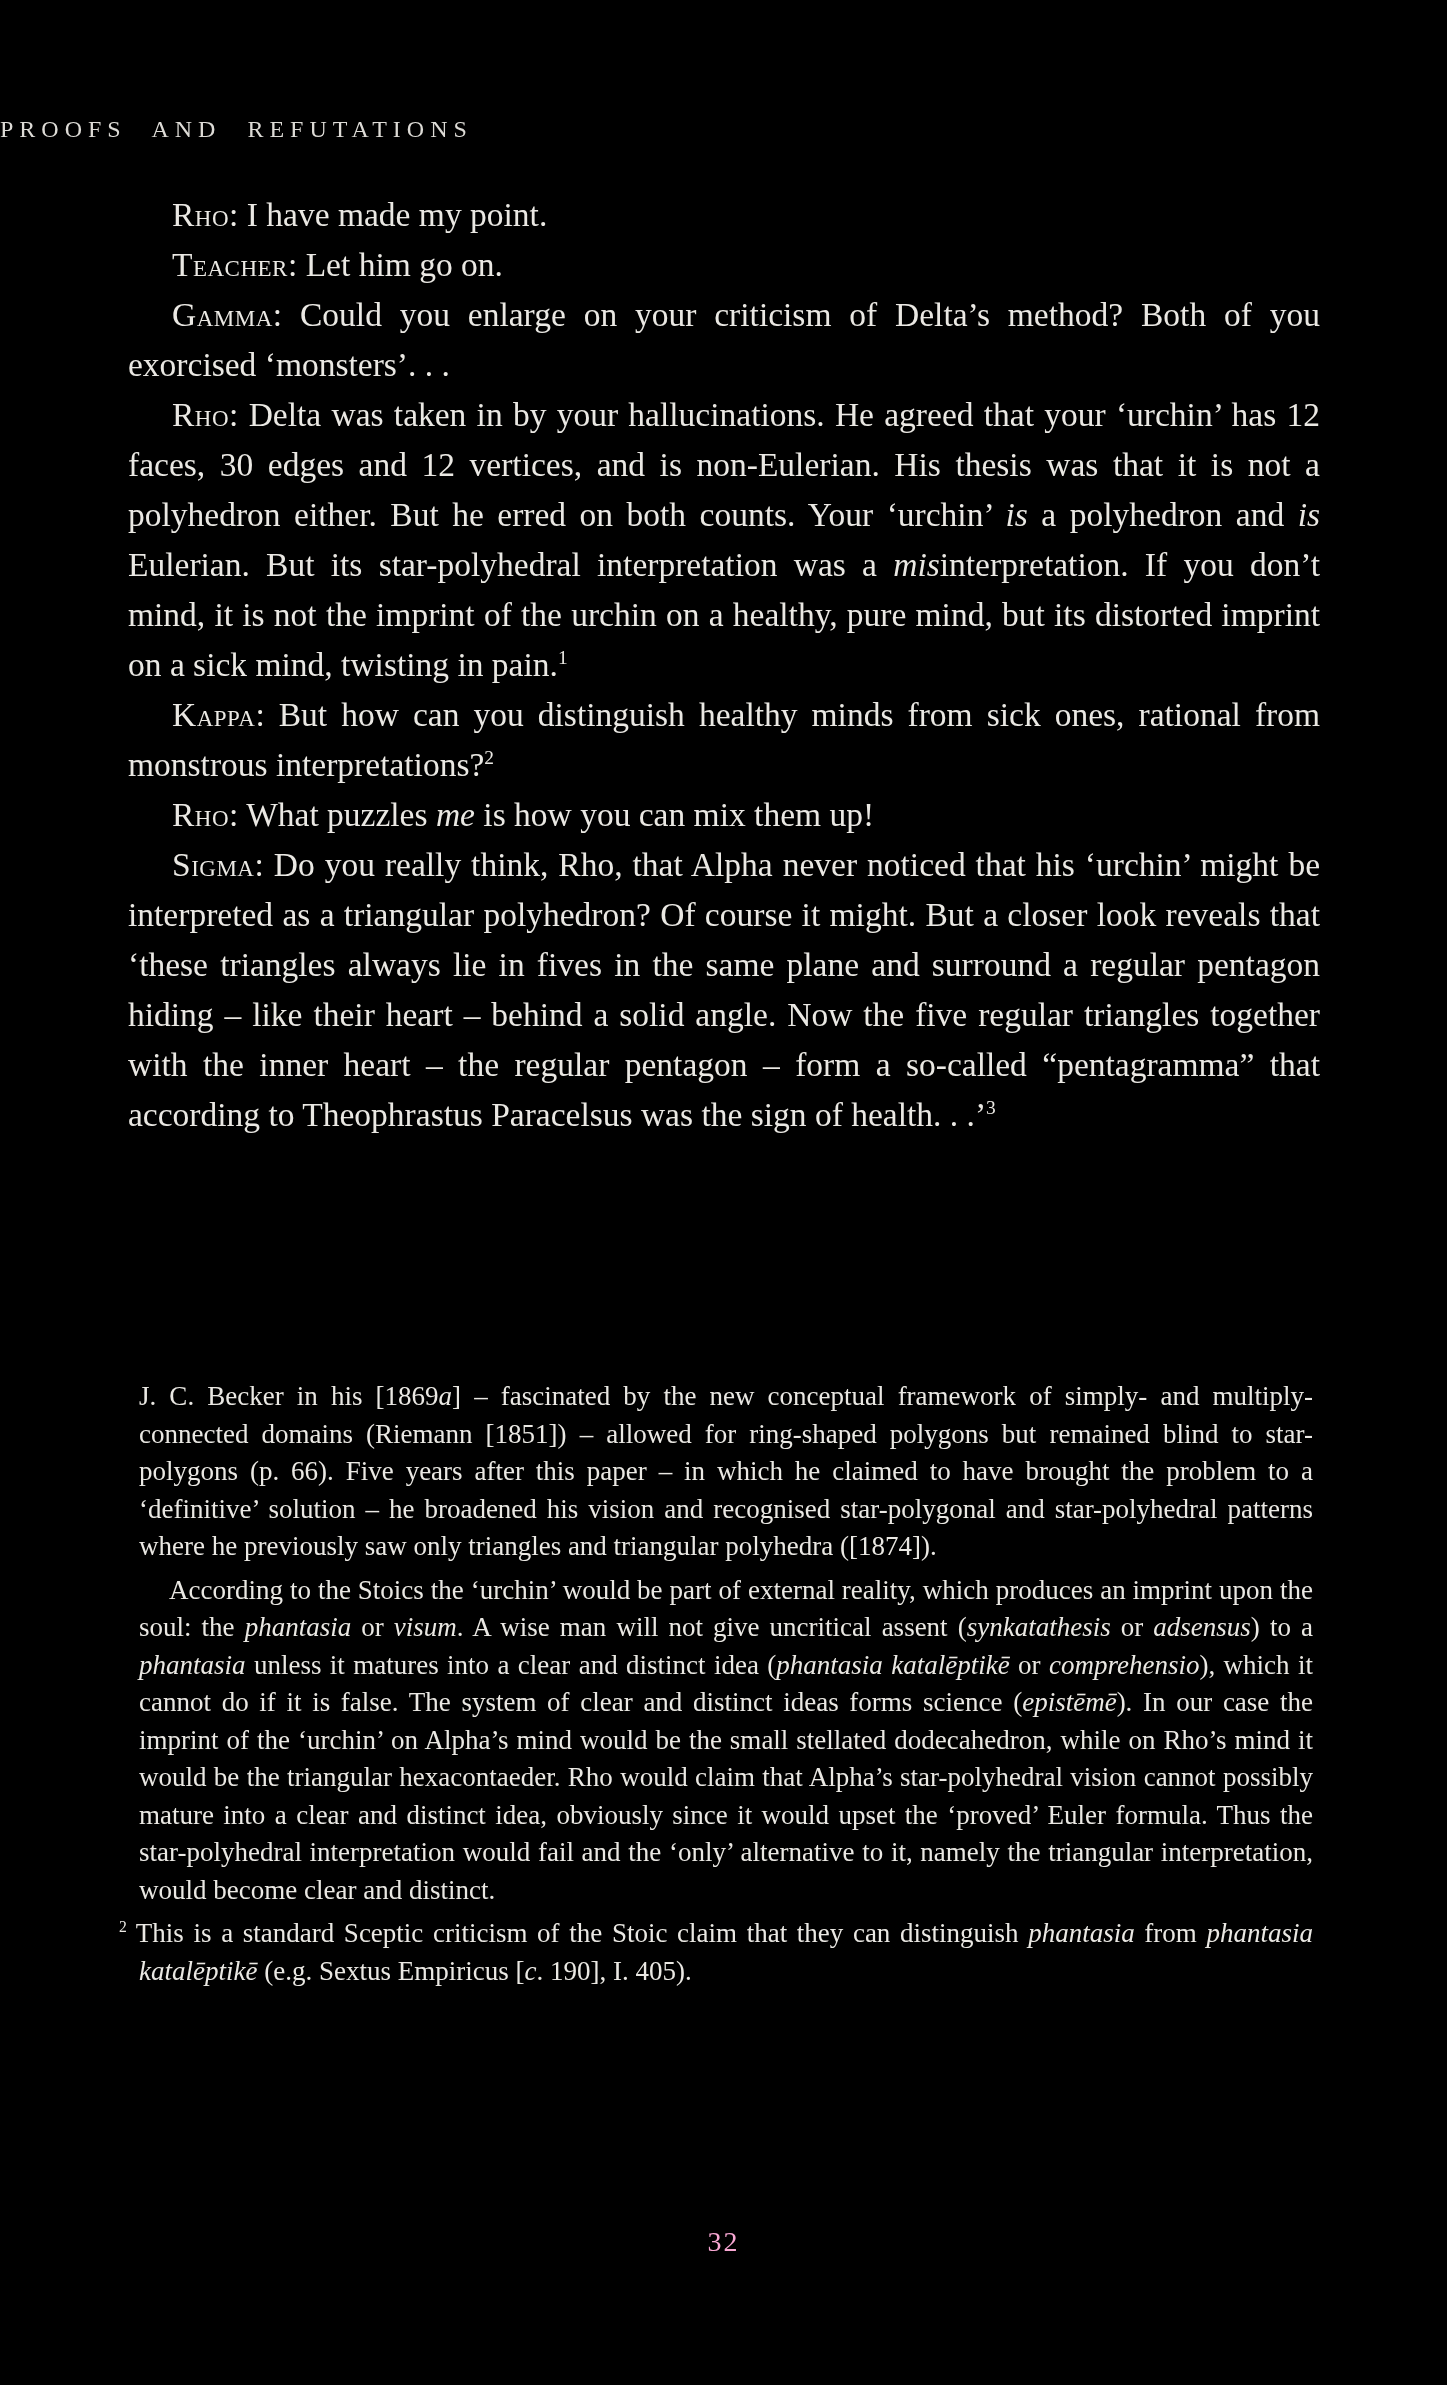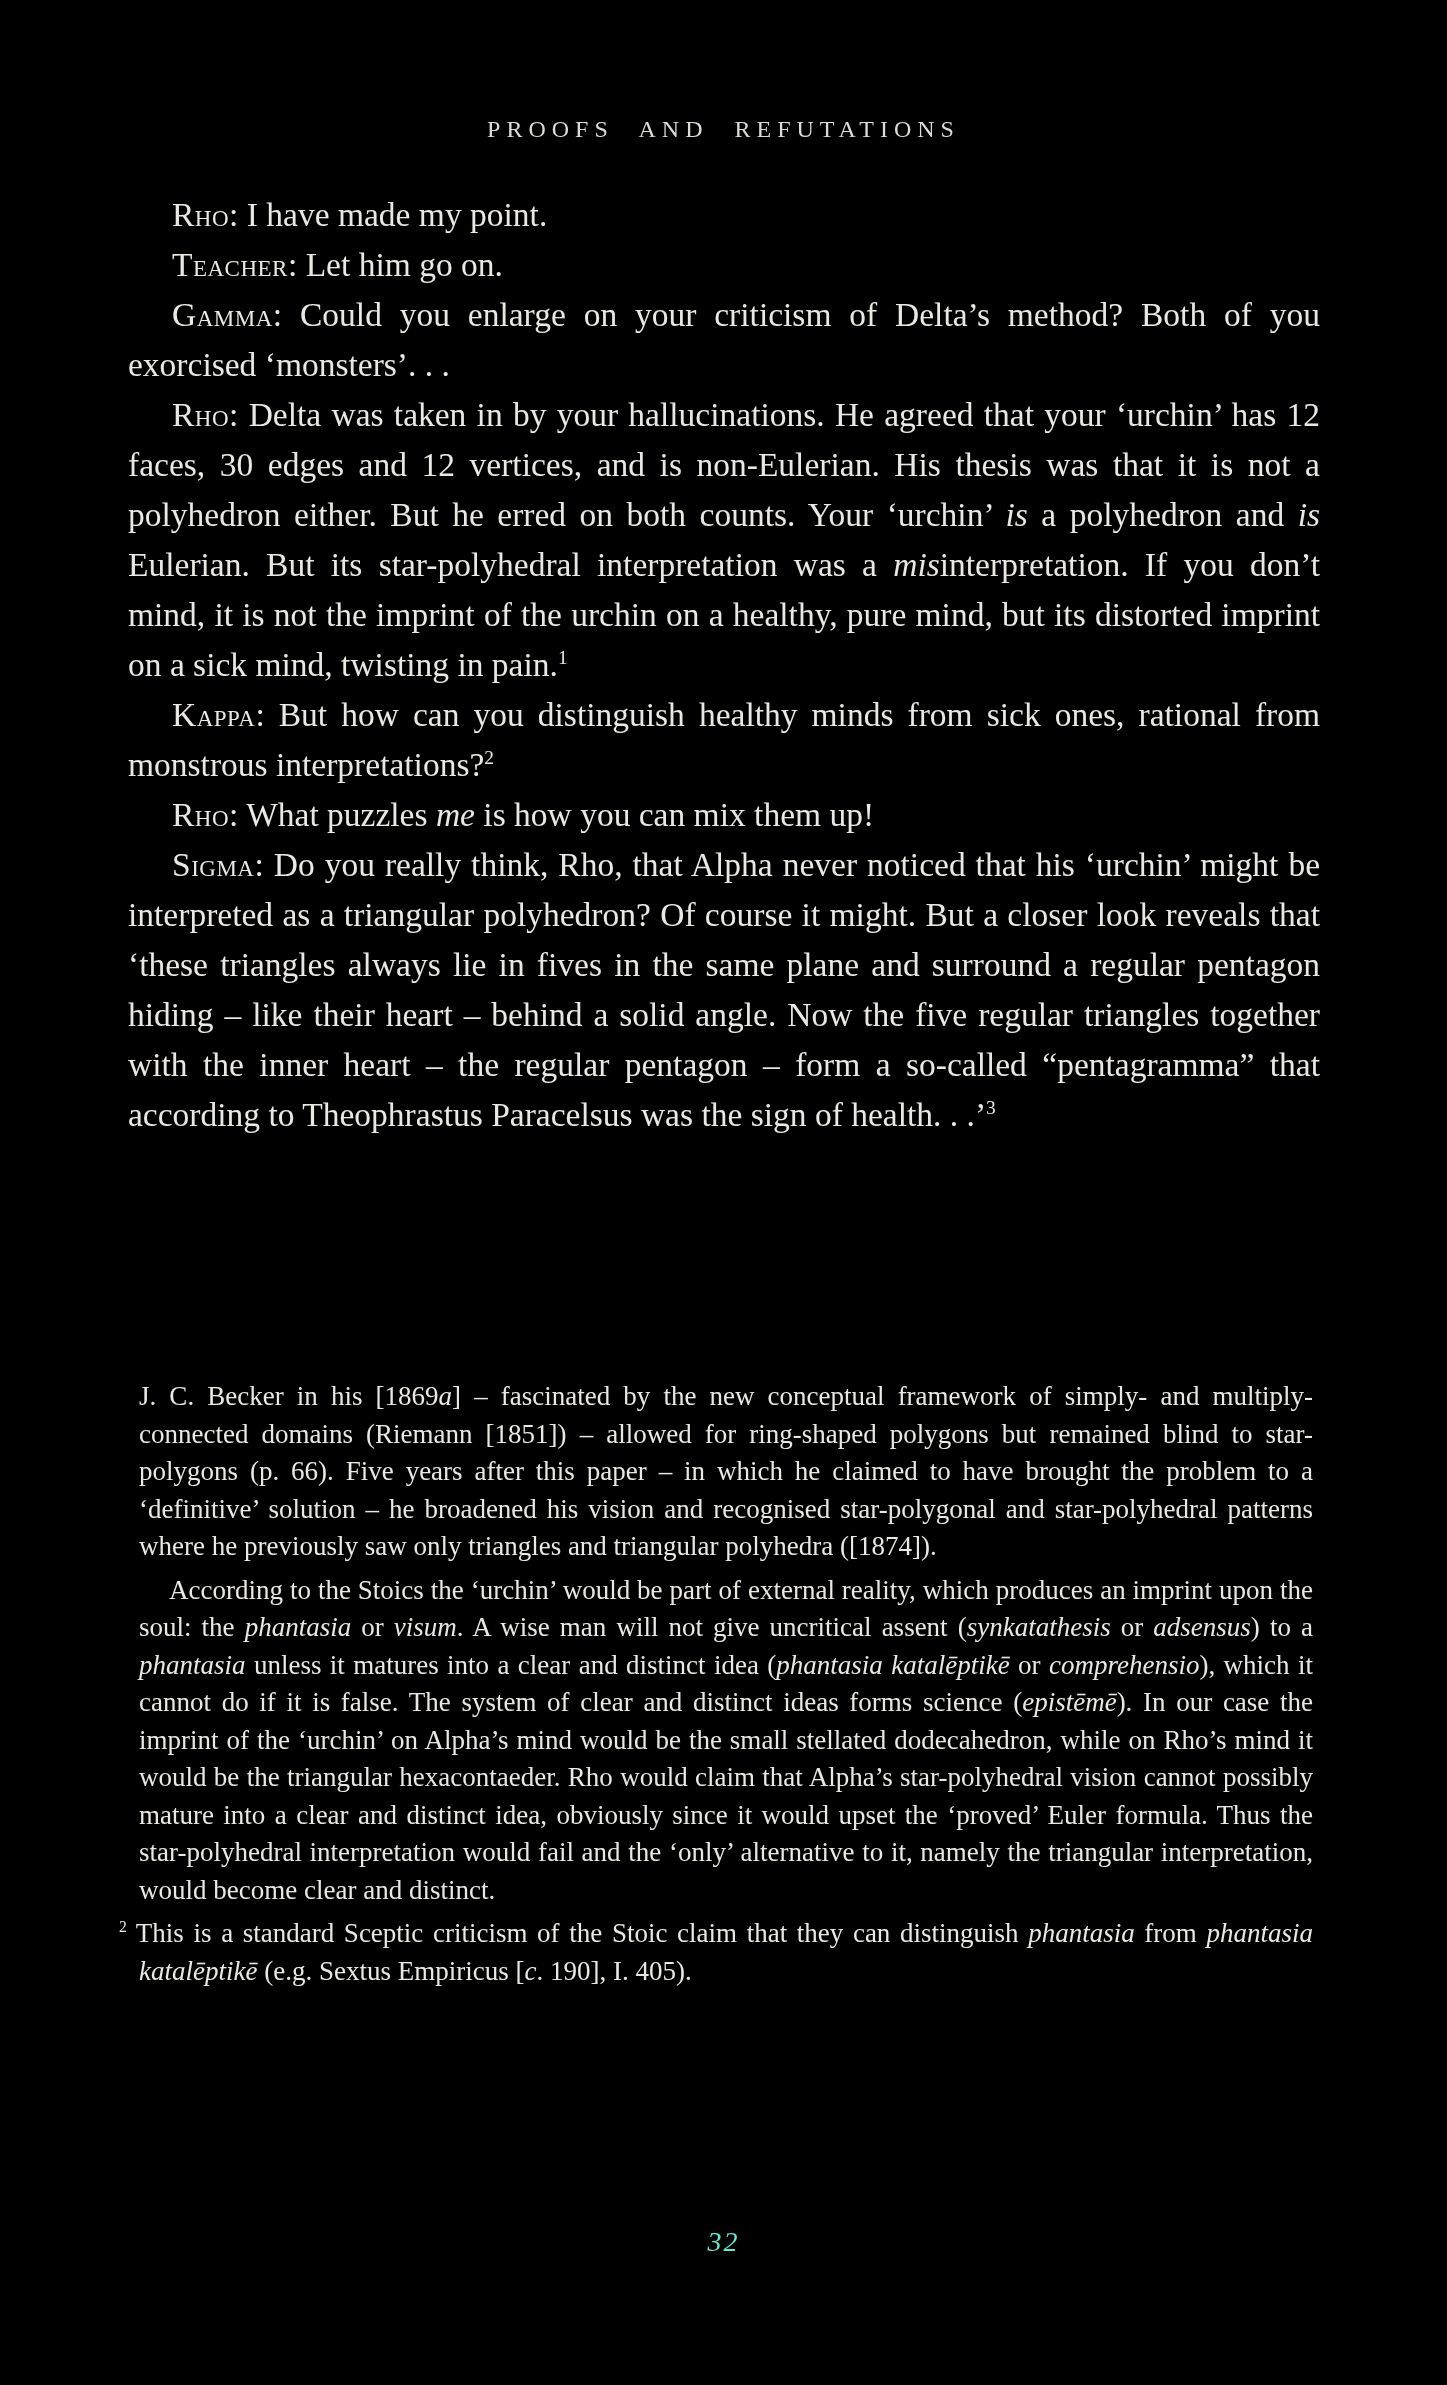--- a/index.html
+++ b/index.html
@@ -14,21 +14,20 @@
     background: #000;
     overflow: hidden;
     font-family: "Liberation Serif", serif;
     color: #eae8e3;
   }
   .running-header {
     position: absolute;
     top: 116px;
     left: 0;
     width: 100%;
-    text-align: center;
     font-size: 24px;
     letter-spacing: 6px;
     word-spacing: 14px;
     color: #dddbd6;
     white-space: nowrap;
   }
   .dialogue {
     position: absolute;
     left: 128px;
     top: 190px;
@@ -65,22 +64,21 @@
   .fn.ind { text-indent: 30px; }
   .fn .fn-marker { margin-right: 9px; }
   .pageno {
     position: absolute;
     top: 2226px;
     left: 0;
     width: 100%;
     text-align: center;
     font-size: 28px;
     letter-spacing: 2px;
-    color: #5eead4;
-    font-style: italic;
+    color: #f9a8d4;
   }
 </style>
 </head>
 <body>
 
 <div class="page">
   <div class="running-header">PROOFS AND REFUTATIONS</div>
 
   <div class="dialogue">
       <p><span class="sc">Rho</span>: <span>I have made my point.</span></p>

